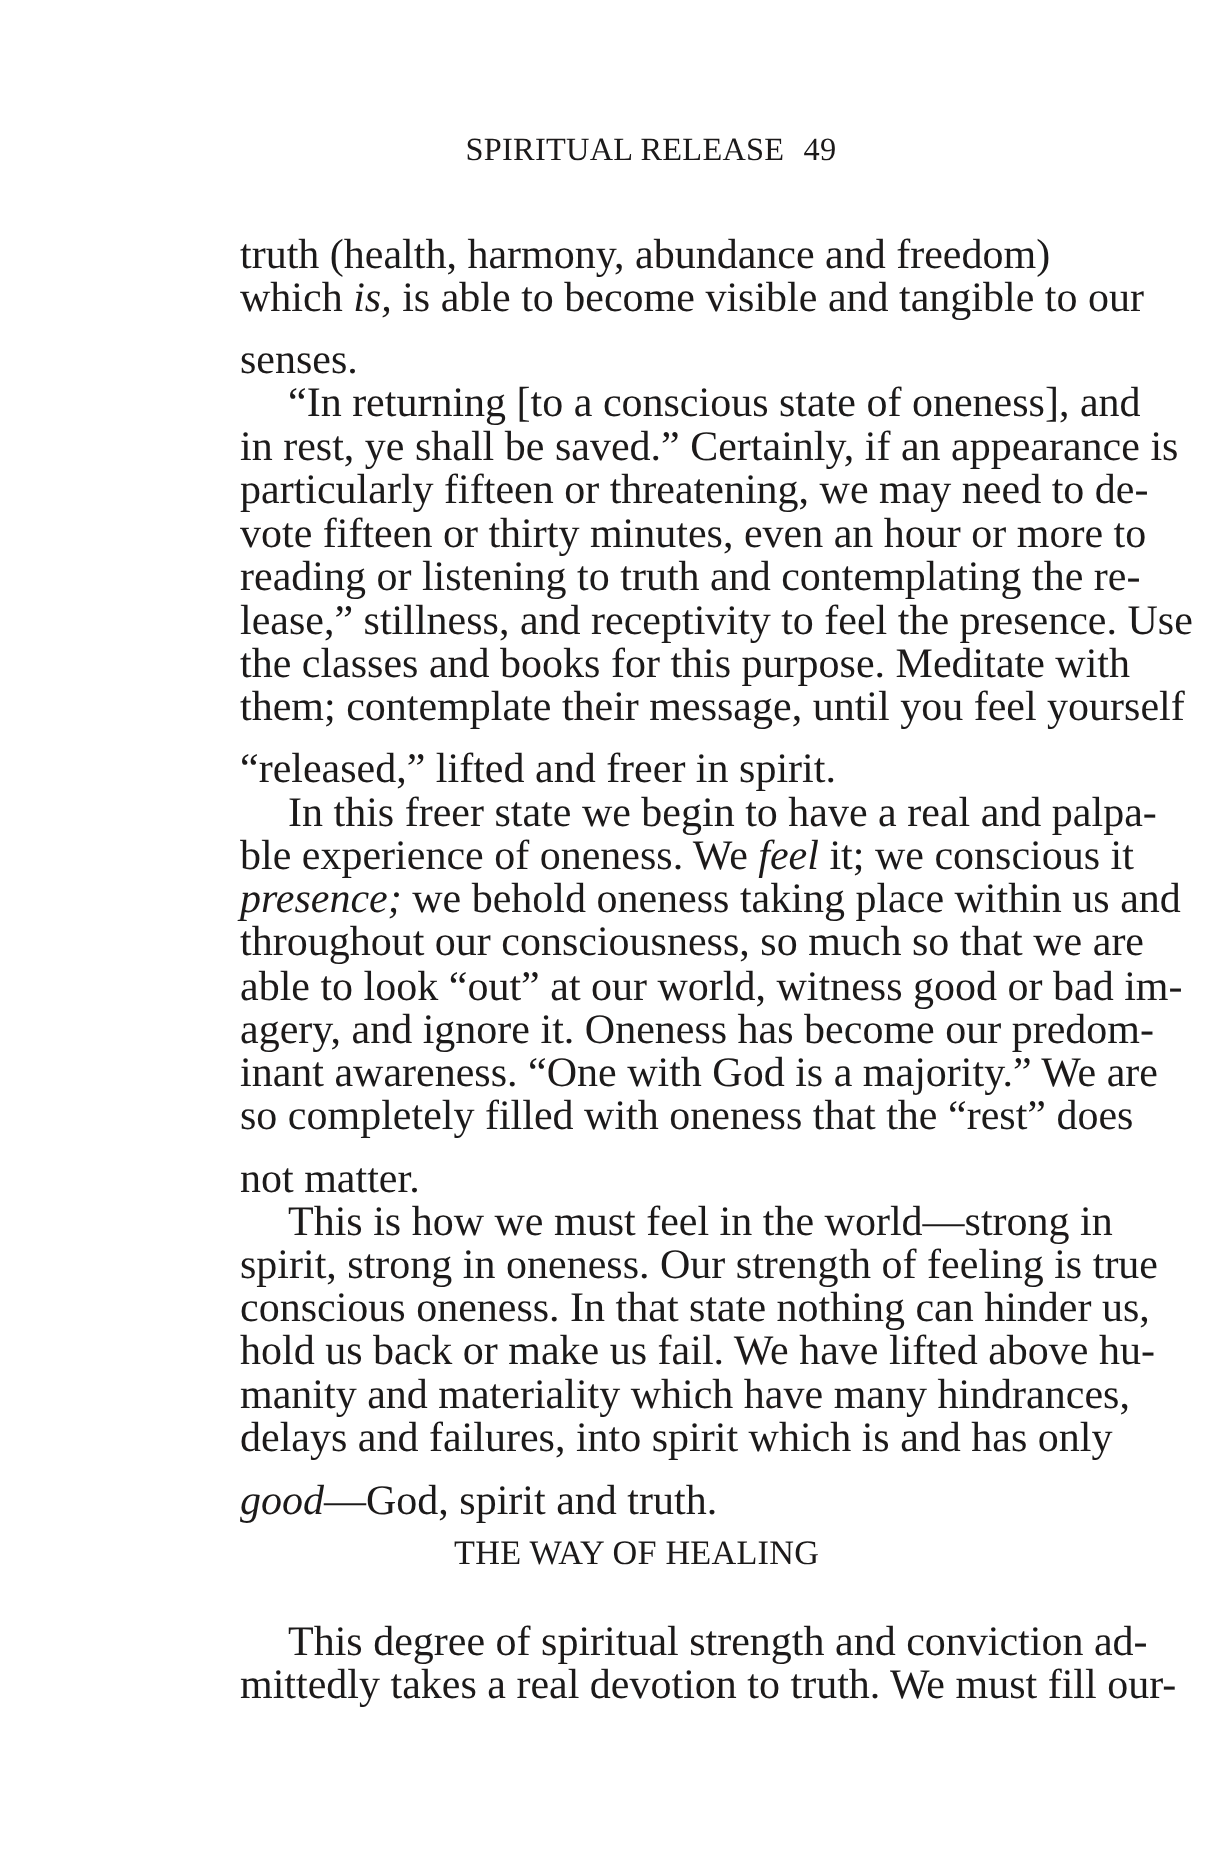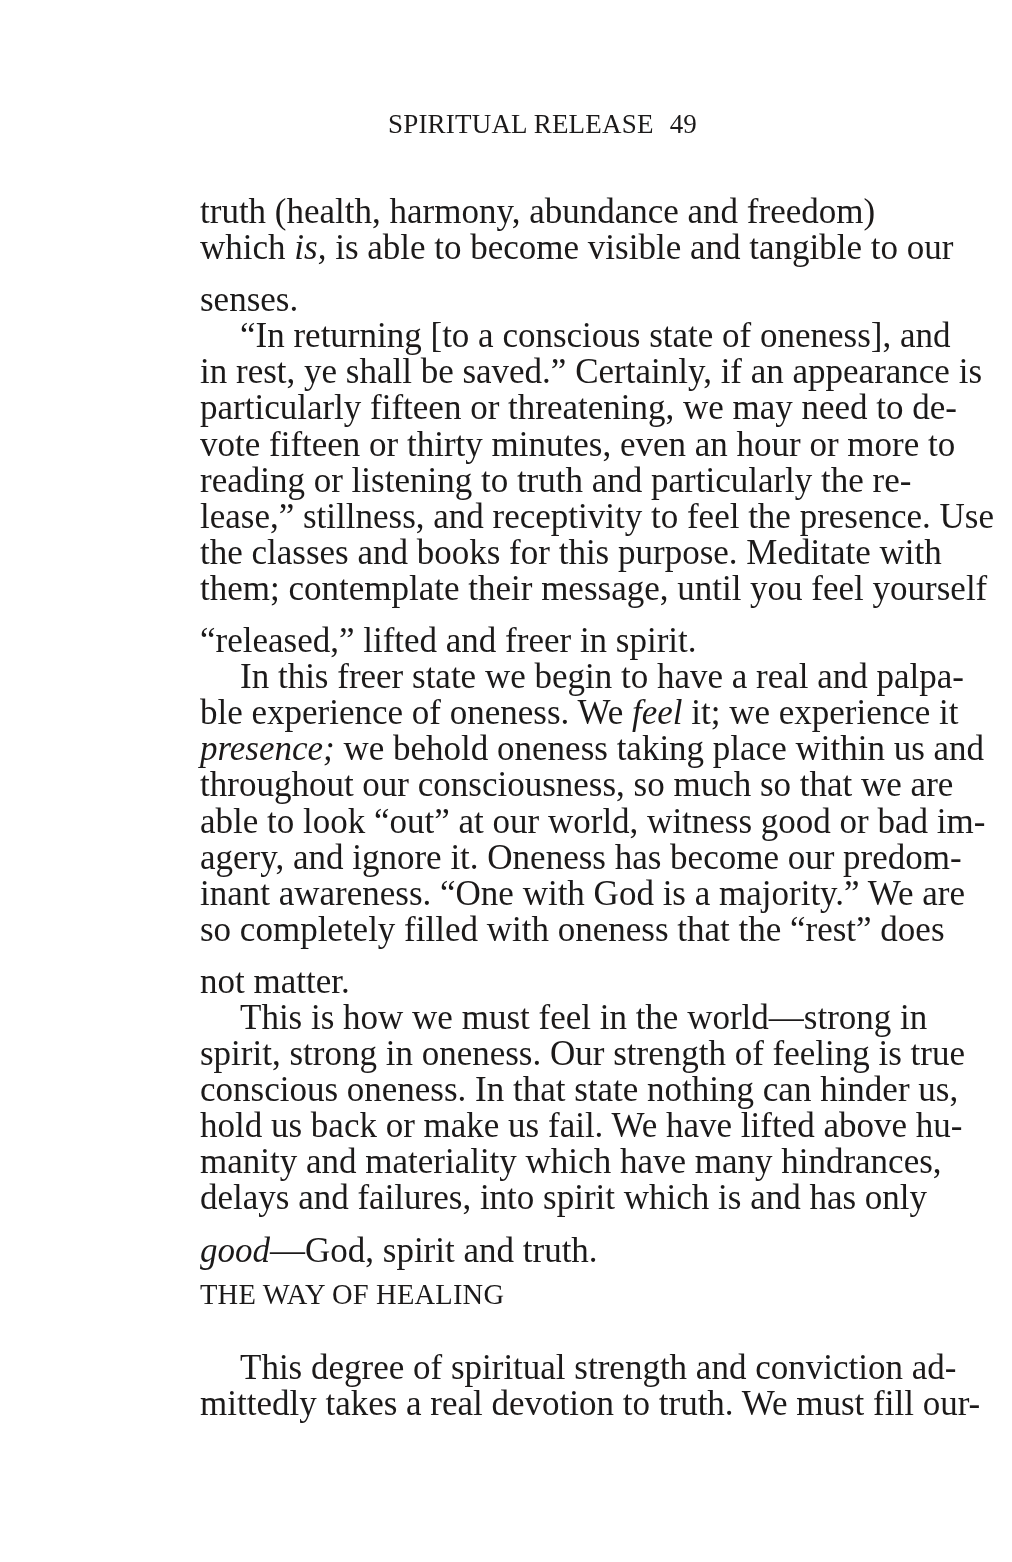--- a/index.html
+++ b/index.html
@@ -56,20 +56,21 @@
     }
     .line.indent {
       padding-left: 40px;
     }
     .line em { font-style: italic; }
     .section-heading {
       position: absolute;
       left: 200px;
       width: 661px;
       top: 1276px;
+      text-align: center;
       font-size: 28.5px;
       line-height: 38px;
       letter-spacing: 0.2px;
     }
     .text-block.second {
       top: 1350px;
     }
   </style>
 </head>
 <body>
@@ -83,29 +84,29 @@
       <div>
         <span class="line"><span>truth (health, harmony, abundance and freedom)</span></span>
         <span class="line"><span>which </span><em>is,</em><span> is able to become visible and tangible to our</span></span>
         <span class="line last"><span>senses.</span></span>
       </div>
       <div>
         <span class="line indent"><span>“In returning [to a conscious state of oneness], and</span></span>
         <span class="line"><span>in rest, ye shall be saved.” Certainly, if an appearance is</span></span>
         <span class="line"><span>particularly fifteen or threatening, we may need to de-</span></span>
         <span class="line"><span>vote fifteen or thirty minutes, even an hour or more to</span></span>
-        <span class="line"><span>reading or listening to truth and particularly the re-</span></span>
+        <span class="line"><span>reading or listening to truth and contemplating the re-</span></span>
         <span class="line"><span>lease,” stillness, and receptivity to feel the presence. Use</span></span>
         <span class="line"><span>the classes and books for this purpose. Meditate with</span></span>
         <span class="line"><span>them; contemplate their message, until you feel yourself</span></span>
         <span class="line last"><span>“released,” lifted and freer in spirit.</span></span>
       </div>
       <div>
         <span class="line indent"><span>In this freer state we begin to have a real and palpa-</span></span>
-        <span class="line"><span>ble experience of oneness. We </span><em>feel</em><span> it; we experience it</span></span>
+        <span class="line"><span>ble experience of oneness. We </span><em>feel</em><span> it; we conscious it</span></span>
         <span class="line"><em>presence;</em><span> we behold oneness taking place within us and</span></span>
         <span class="line"><span>throughout our consciousness, so much so that we are</span></span>
         <span class="line"><span>able to look “out” at our world, witness good or bad im-</span></span>
         <span class="line"><span>agery, and ignore it. Oneness has become our predom-</span></span>
         <span class="line"><span>inant awareness. “One with God is a majority.” We are</span></span>
         <span class="line"><span>so completely filled with oneness that the “rest” does</span></span>
         <span class="line last"><span>not matter.</span></span>
       </div>
       <div>
         <span class="line indent"><span>This is how we must feel in the world—strong in</span></span>

